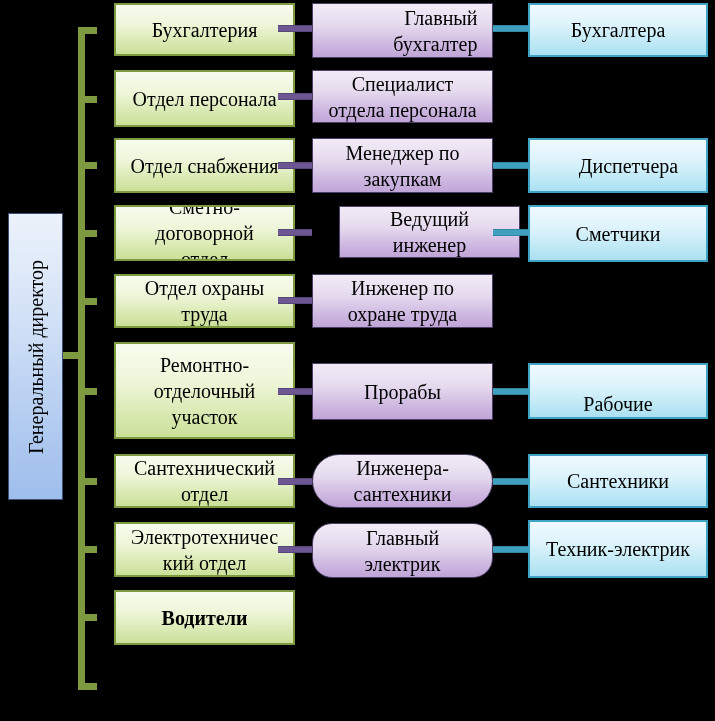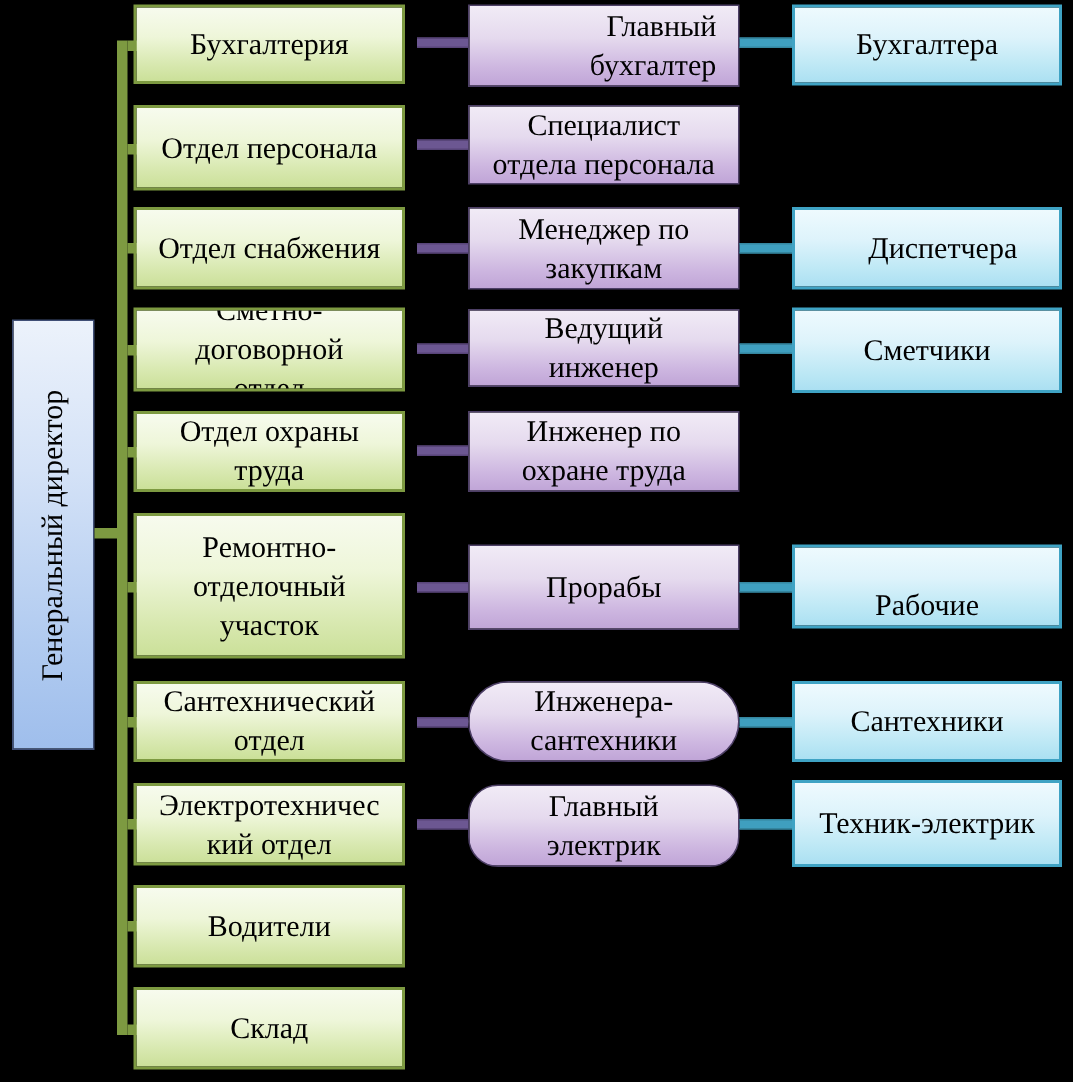--- a/index.html
+++ b/index.html
@@ -26,21 +26,21 @@
     font-size: 20px;
     line-height: 26px;
     overflow: hidden;
   }
   .node .txt {
     display: block;
     width: 150px;
     overflow-wrap: anywhere;
   }
   .dept {
-    left: 89px;
+    left: 114px;
     width: 181px;
     border: 2px solid #7d9a41;
     background: linear-gradient(180deg, #f7fbee 0%, #eef6d9 40%, #d9e9b2 75%, #cbe099 100%);
   }
   .mgr {
     left: 312px;
     width: 181px;
     border: 1px solid #4d3f66;
     background: linear-gradient(180deg, #f1ebf6 0%, #e5daee 40%, #cdb6e0 78%, #c0a5d7 100%);
   }
@@ -126,46 +126,43 @@
     </div>
   <div class="node dept" style="top:342px; height:97px;">
       <span class="txt">Ремонтно-отделочный участок</span>
     </div>
   <div class="node dept" style="top:454px; height:54px;">
       <span class="txt">Сантехнический отдел</span>
     </div>
   <div class="node dept" style="top:522px; height:55px;">
       <span class="txt">Электротехнический отдел</span>
     </div>
-  <div class="node dept" style="top:590px; height:55px;">
+  <div class="node dept" style="top:590px; height:55px;font-weight:bold;">
       <span class="txt">Водители</span>
-    </div>
-  <div class="node dept" style="top:658px; height:55px;">
-      <span class="txt">Склад</span>
     </div>
 
   <div class="linkp" style="left:278px; top:25px;  width:34px; height:7px;"></div>
   <div class="linkp" style="left:278px; top:93px;  width:34px; height:7px;"></div>
   <div class="linkp" style="left:278px; top:162px; width:34px; height:7px;"></div>
   <div class="linkp" style="left:278px; top:229px; width:34px; height:7px;"></div>
   <div class="linkp" style="left:278px; top:297px; width:34px; height:7px;"></div>
   <div class="linkp" style="left:278px; top:388px; width:34px; height:7px;"></div>
   <div class="linkp" style="left:278px; top:478px; width:34px; height:7px;"></div>
   <div class="linkp" style="left:278px; top:546px; width:34px; height:7px;"></div>
 
   <div class="node mgr" style="top:3px;   height:55px;text-align:right;">
       <span class="txt">Главный бухгалтер</span>
     </div>
   <div class="node mgr" style="top:70px;  height:53px;">
       <span class="txt">Специалист отдела персонала</span>
     </div>
   <div class="node mgr" style="top:138px; height:55px;">
       <span class="txt">Менеджер по закупкам</span>
     </div>
-  <div class="node mgr" style="top:206px; height:52px;">
+  <div class="node mgr" style="top:206px; height:52px;margin-left:27px;">
       <span class="txt">Ведущий инженер</span>
     </div>
   <div class="node mgr" style="top:274px; height:54px;">
       <span class="txt">Инженер по охране труда</span>
     </div>
   <div class="node mgr" style="top:363px; height:57px;">
       <span class="txt">Прорабы</span>
     </div>
   <div class="node mgr" style="top:454px; height:54px;border-radius:27px;">
       <span class="txt">Инженера-сантехники</span>

